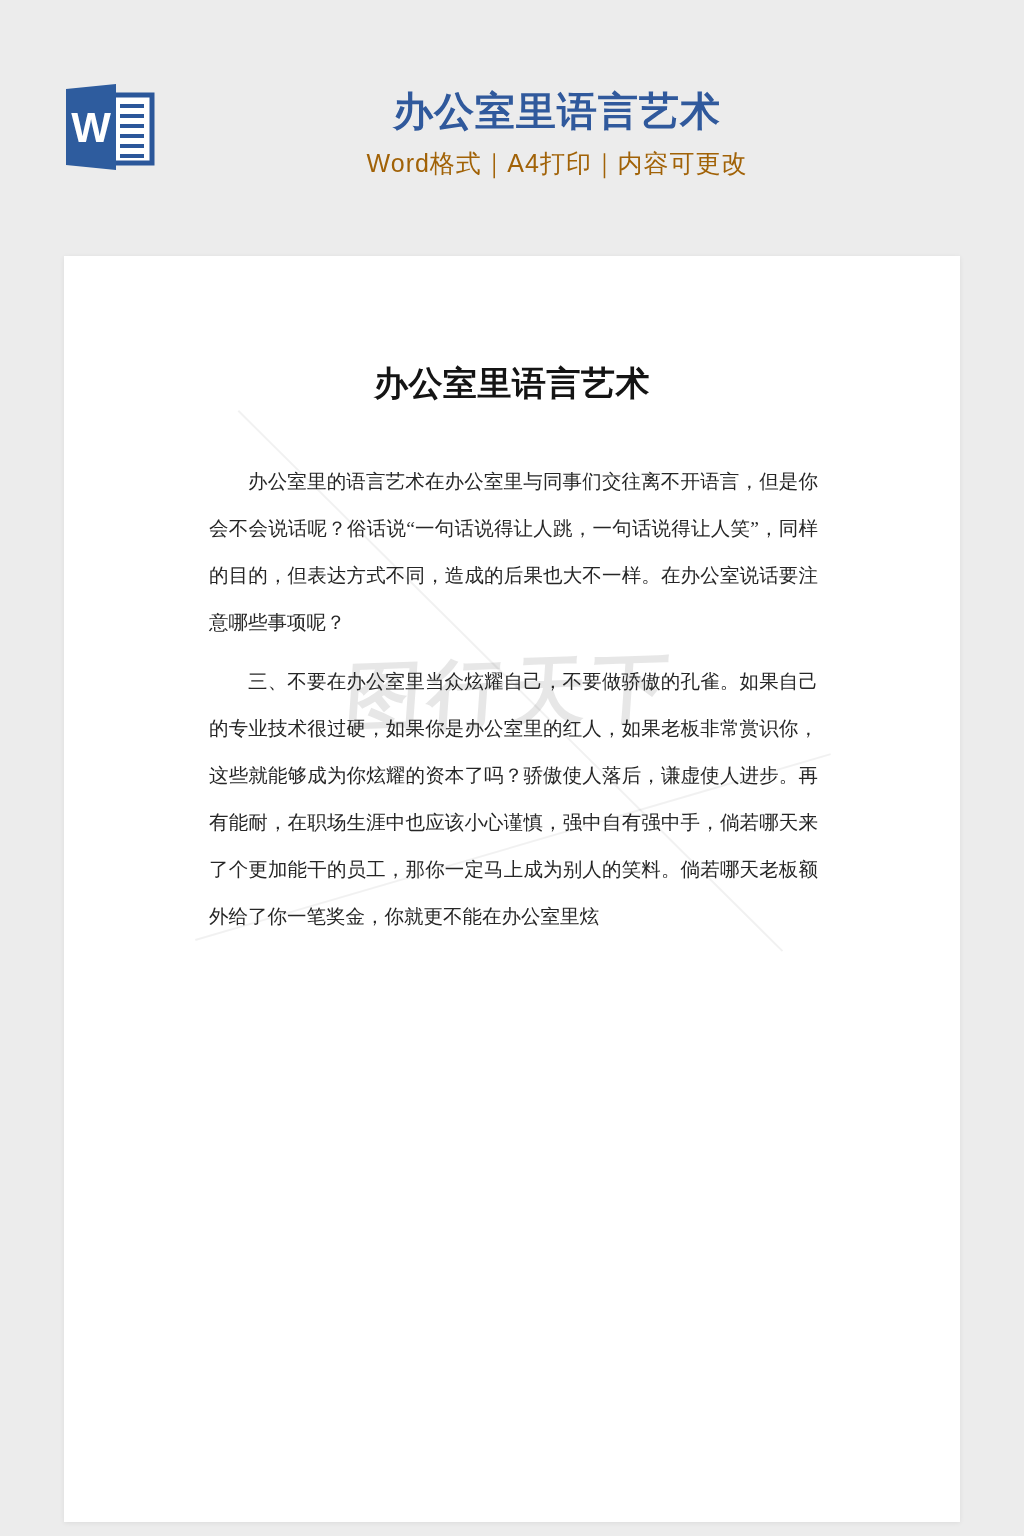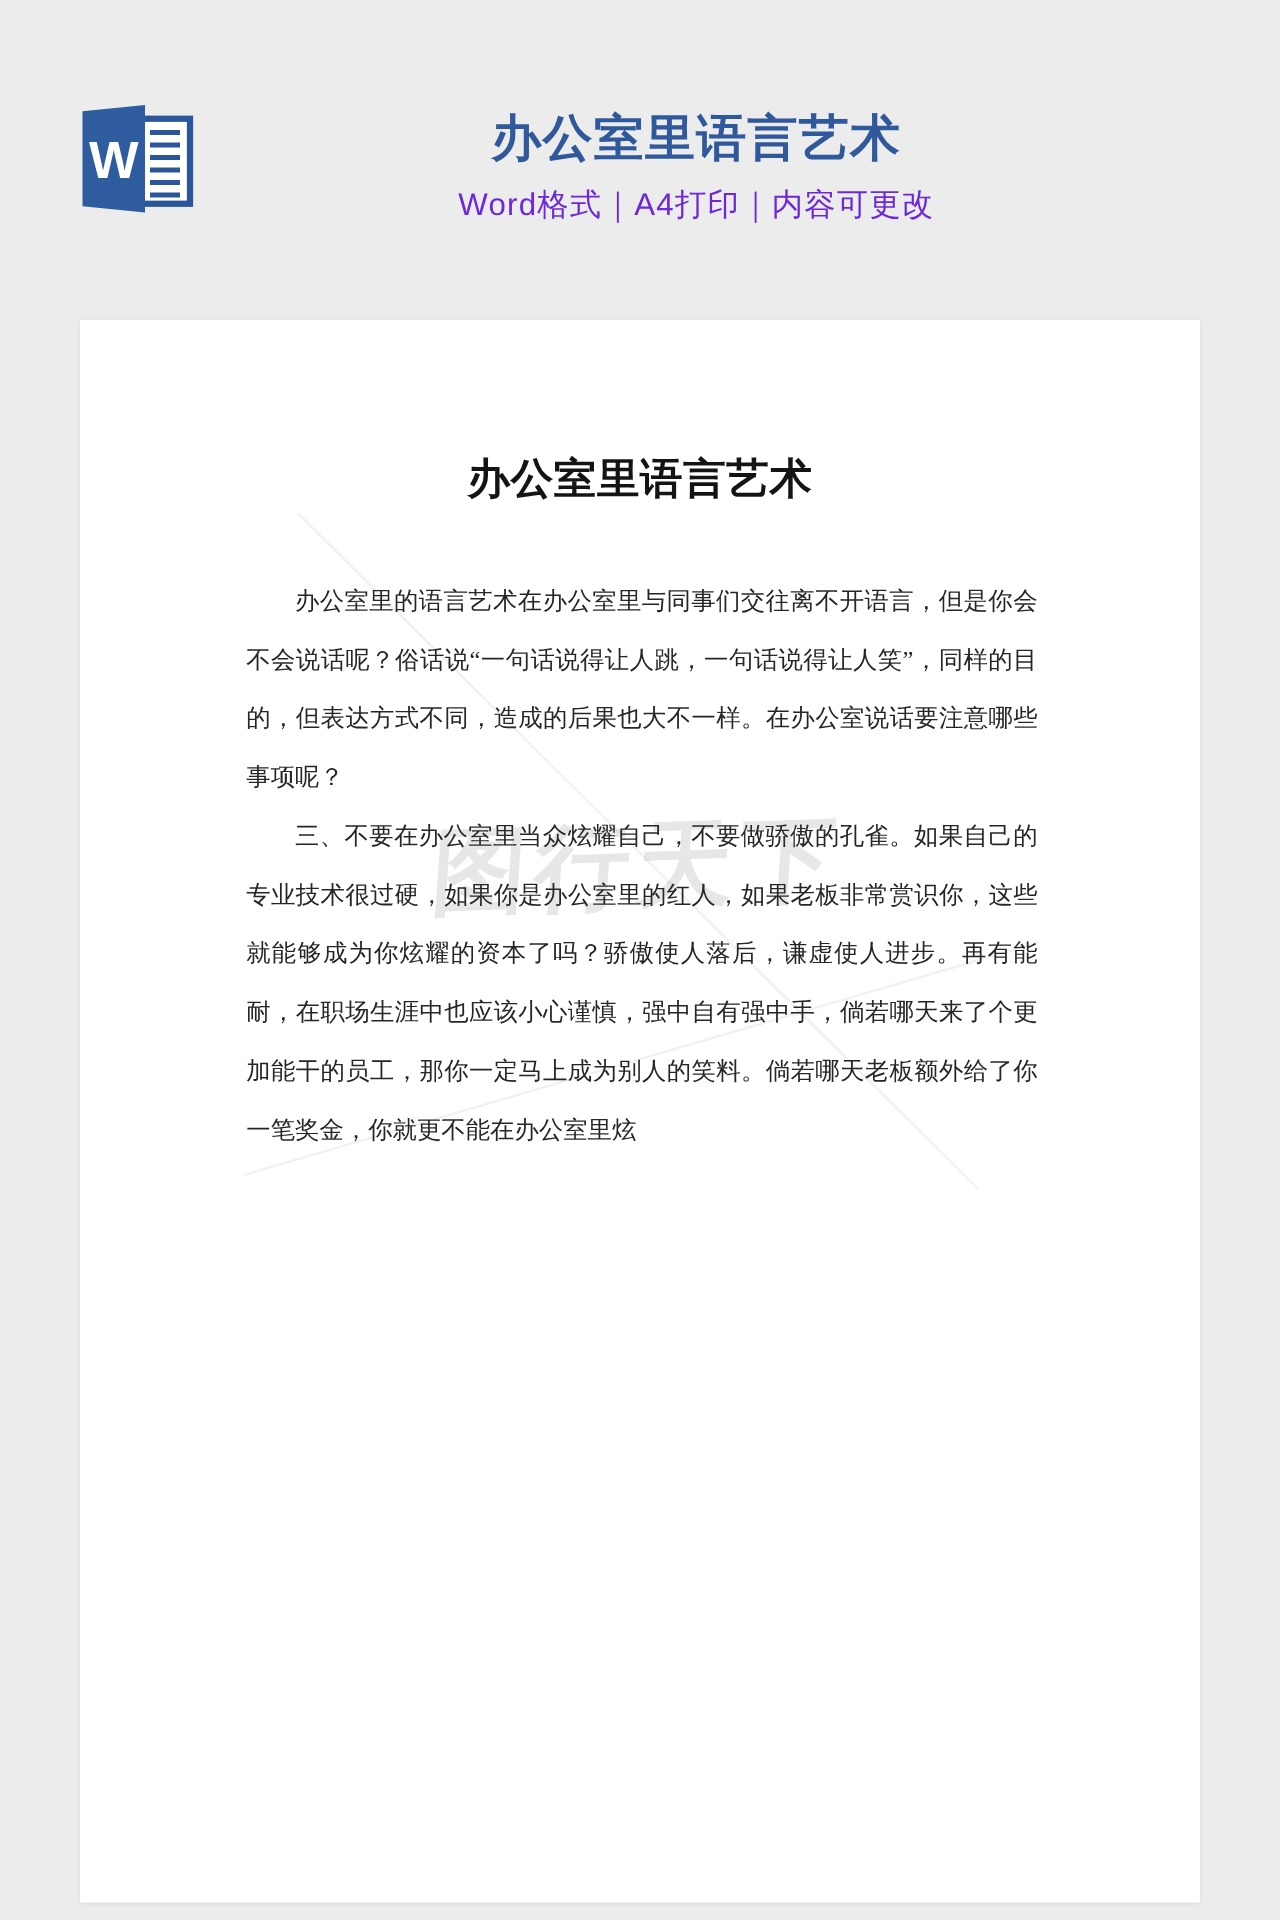--- a/index.html
+++ b/index.html
@@ -16,21 +16,21 @@
   .header-text{
     position:absolute;left:557px;top:88px;
     transform:translateX(-50%);
     text-align:center;white-space:nowrap;
   }
   .header-title{
     font-size:40px;font-weight:bold;color:#30599c;
     letter-spacing:1px;line-height:46px;margin:0;
   }
   .header-subtitle{
-    font-size:25px;color:#6d28d9;margin-top:13px;
+    font-size:25px;color:#a16207;margin-top:13px;
     letter-spacing:1px;
   }
   
   .doc-page{
     position:absolute;left:64px;top:256px;
     width:896px;height:1266px;
     background:#ffffff;
     box-shadow:0 1px 5px rgba(0,0,0,0.07);
     overflow:hidden;
   }
@@ -41,21 +41,21 @@
     font-size:34px;line-height:44px;font-weight:bold;
     color:#141414;letter-spacing:0.5px;
   }
   .doc-body{
     margin:52px 130px 0 133px;
     font-family:"Liberation Serif",serif;
     font-size:19.5px;line-height:47px;
     color:#262626;
     text-align:justify;
   }
-  .doc-body p{margin:0;text-indent:2em;}
+  .doc-body p{margin:12px;text-indent:2em;}
   
   .watermark-text{
     position:absolute;left:446px;top:438px;
     transform:translate(-50%,-50%) skewX(-6deg) rotate(-2deg);
     font-family:"Liberation Serif",serif;
     font-weight:bold;font-size:76px;letter-spacing:6px;
     color:rgba(60,60,60,0.12);
     white-space:nowrap;pointer-events:none;
   }
   .wm-line{

